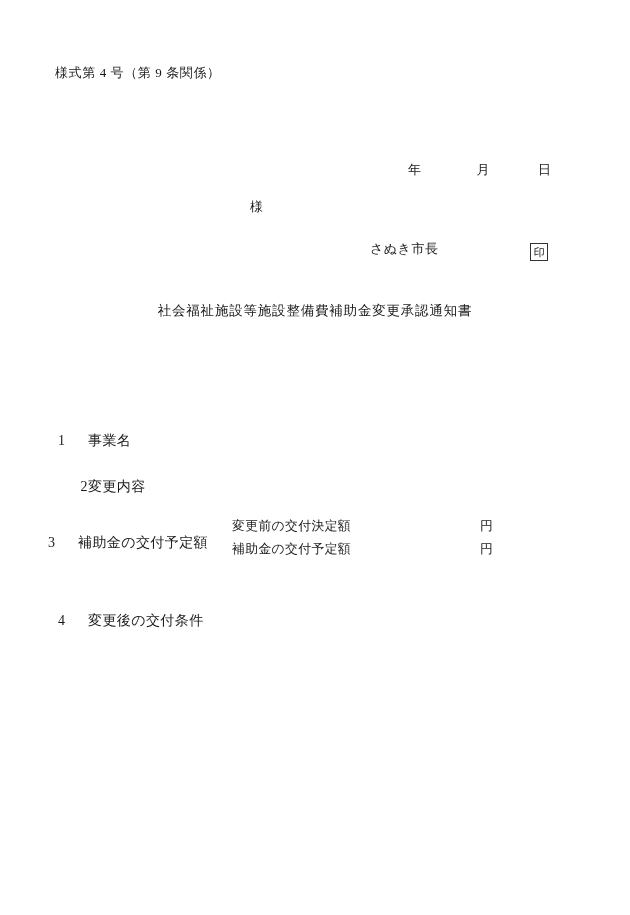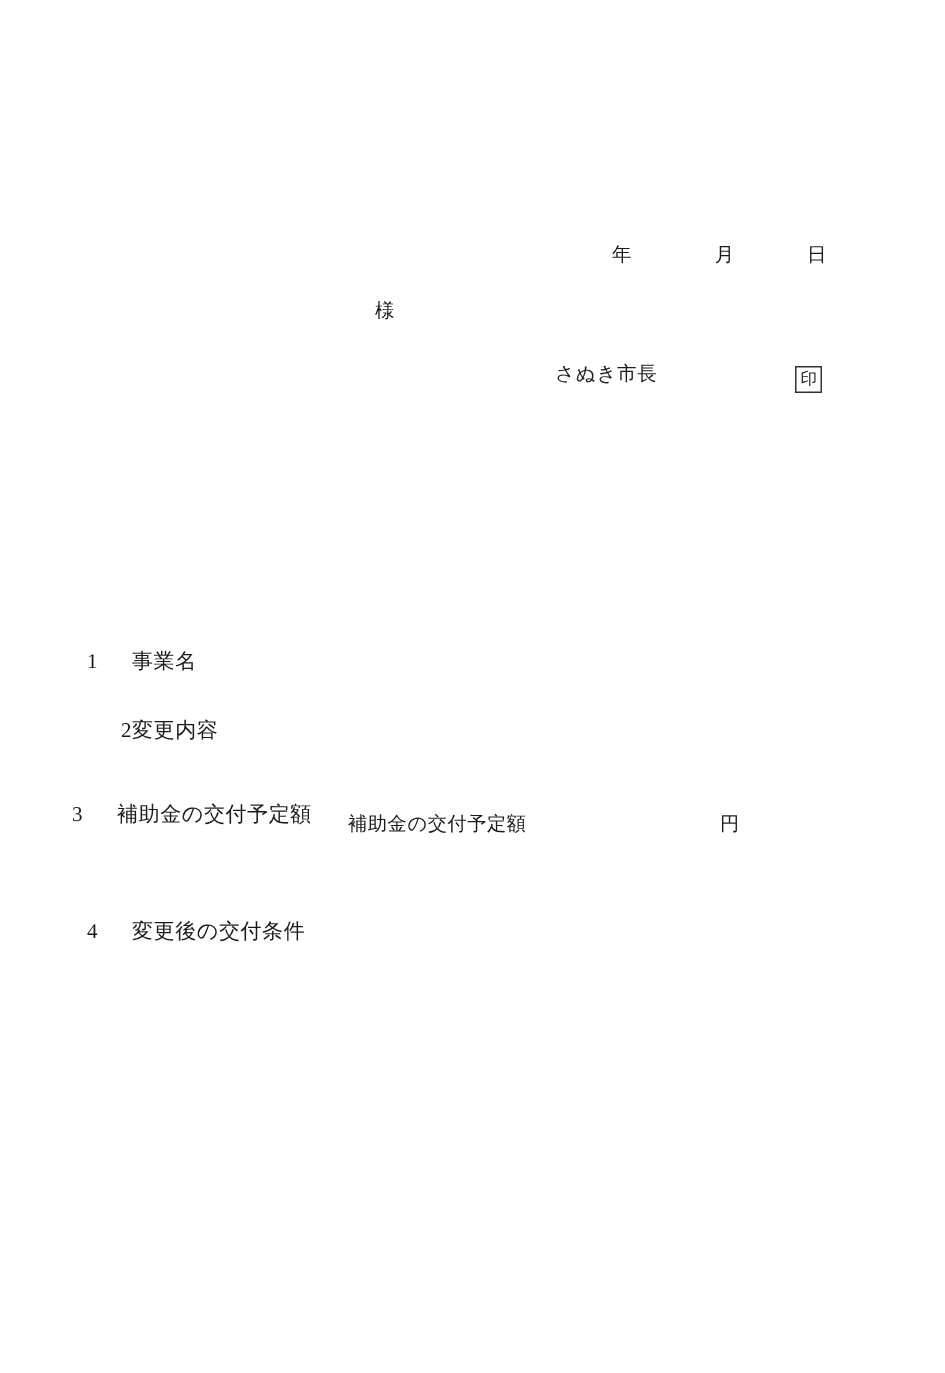--- a/index.html
+++ b/index.html
@@ -114,35 +114,38 @@
   }
   .amount-label { display: inline-block; width: 248px; }
   .amt-1 { left: 232px; top: 518px; }
   .amt-2 { left: 232px; top: 541px; }
 </style>
 </head>
 <body>
 
 <div class="page">
 
+  <div class="abs form-no">様式第 4 号（第 9 条関係）</div>
 
   <div class="abs doc-meta">
     <span class="row"><span>年</span><span class="spacer-mid"></span><span>月</span><span class="spacer-mid2"></span><span>日</span></span>
   </div>
 
   <div class="abs addressee">様</div>
 
   <div class="abs issuer"><span>さぬき市長</span><span class="gap"></span><span class="seal">印</span></div>
 
+  <div class="abs title">社会福祉施設等施設整備費補助金変更承認通知書</div>
 
 
   <div class="abs item item-1"><span class="num">1</span><span>事業名</span></div>
 
   <div class="abs item item-2"><span class="num">2</span><span>変更内容</span></div>
 
   <div class="abs item item-3"><span class="num">3</span><span>補助金の交付予定額</span></div>
 
+  <div class="abs amount-line amt-1"><span class="amount-label">変更前の交付決定額</span><span>円</span></div>
 
   <div class="abs amount-line amt-2"><span class="amount-label">補助金の交付予定額</span><span>円</span></div>
 
   <div class="abs item item-4"><span class="num">4</span><span>変更後の交付条件</span></div>
 
 </div>
 
 </body></html>

